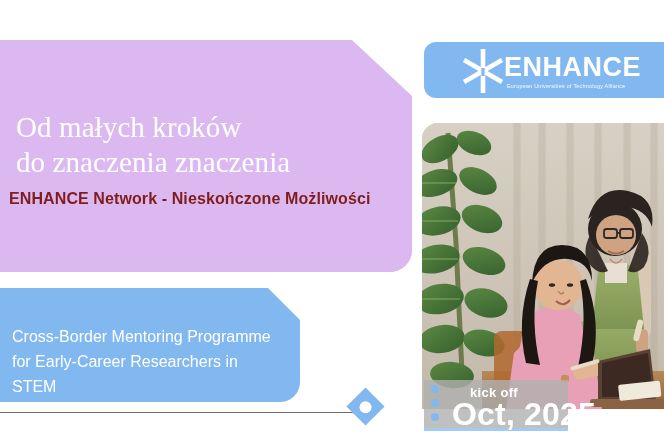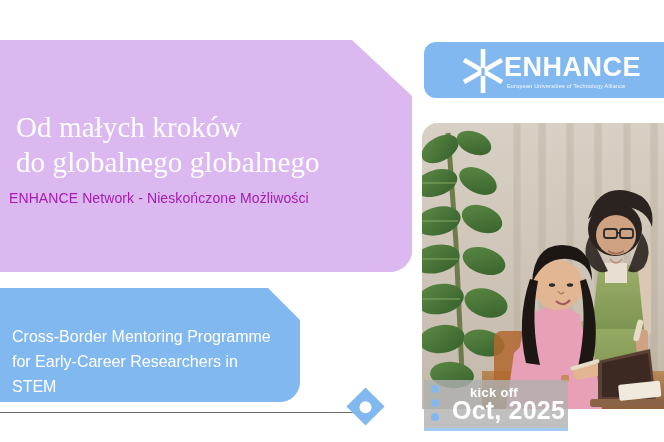--- a/index.html
+++ b/index.html
@@ -48,23 +48,23 @@
     letter-spacing: 0.1px;
     white-space: pre-line;
   }
 
   .subheadline {
     position: absolute;
     left: 9px;
     top: 190px;
     width: 400px;
     font-family: "Liberation Sans", sans-serif;
-    font-size: 14px;
-    font-weight: normal;
-    color: #a21caf;
+    font-size: 16px;
+    font-weight: bold;
+    color: #7f1d1d;
     letter-spacing: 0.1px;
   }
 
   
   .blue-panel {
     position: absolute;
     left: 0;
     top: 288px;
     width: 300px;
     height: 114px;
@@ -206,35 +206,35 @@
     font-size: 13px;
     font-weight: bold;
     color: #ffffff;
     letter-spacing: 0.3px;
   }
   .kickoff-date {
     position: absolute;
     left: 452px;
     top: 396px;
     font-family: "Liberation Sans", sans-serif;
-    font-size: 25px;
+    font-size: 32px;
     font-weight: bold;
     color: #ffffff;
     letter-spacing: 0.2px;
   }
 </style>
 </head>
 <body>
 
 <div class="purple-panel">
   <div class="inner-round"></div>
 </div>
 
 <div class="headline">Od małych kroków
-do globalnego globalnego</div>
+do znaczenia znaczenia</div>
 
 <div class="subheadline">ENHANCE Network - Nieskończone Możliwości</div>
 
 <div class="blue-panel"></div>
 
 <div class="blue-panel-text">Cross-Border Mentoring Programme
 for Early-Career Researchers in STEM</div>
 
 <div class="rule-line"></div>
 <div class="diamond">

